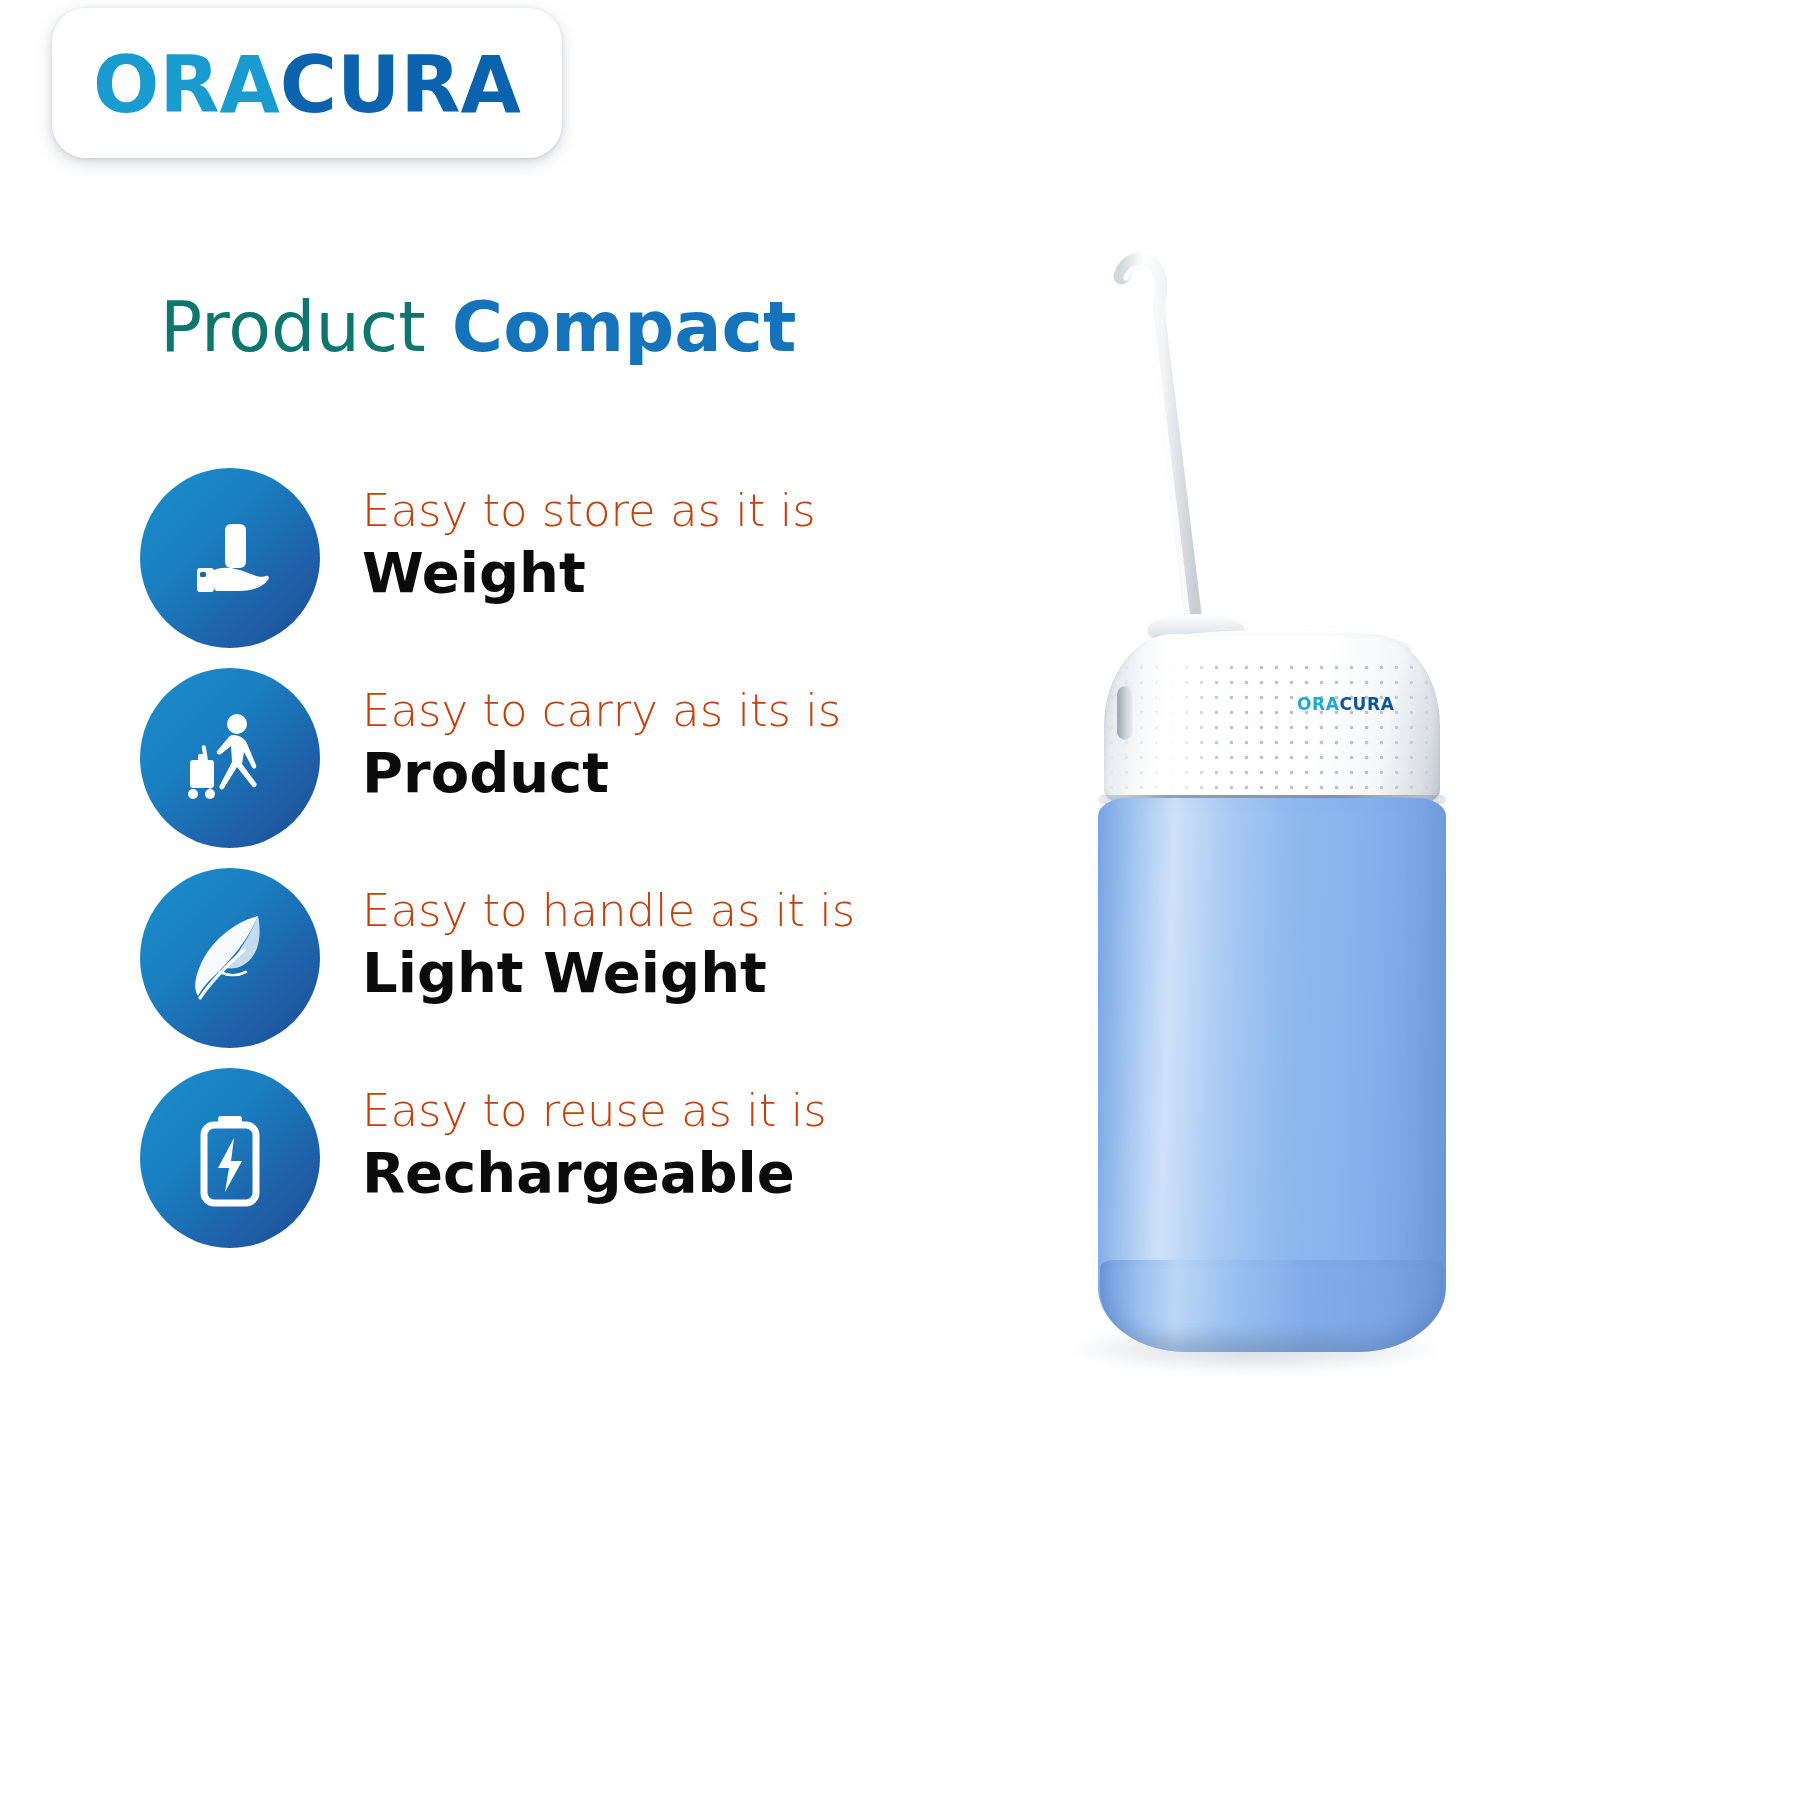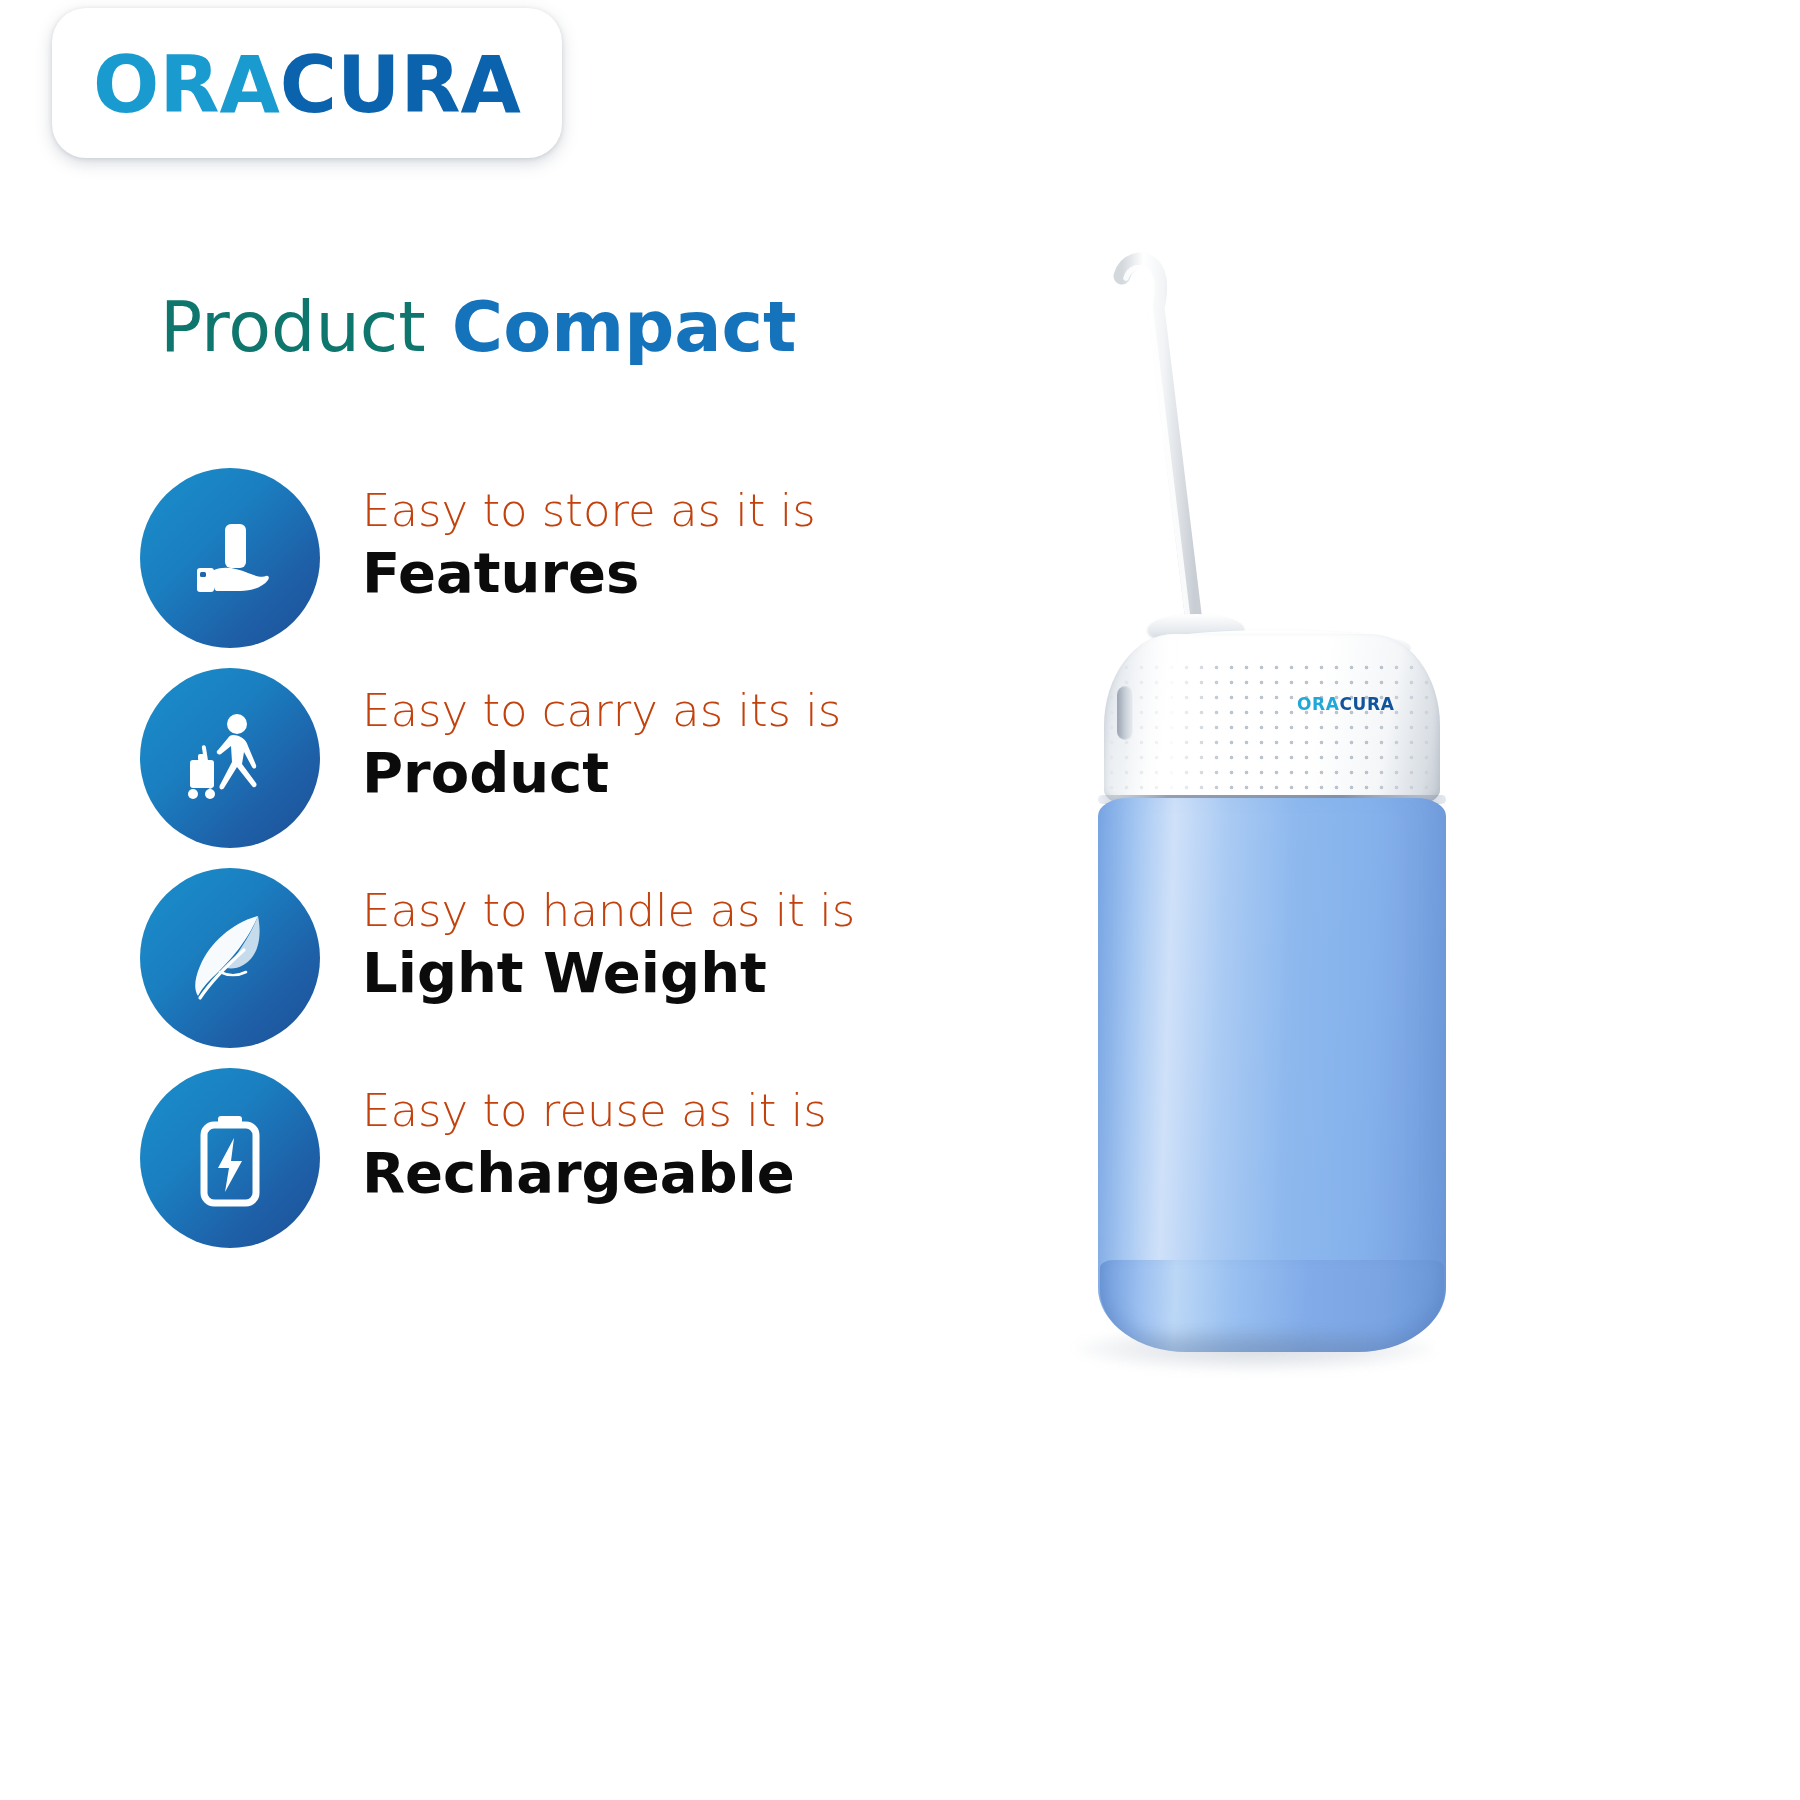--- a/index.html
+++ b/index.html
@@ -280,21 +280,21 @@
     <div class="feature-icon">
       <svg width="104" height="104" viewBox="0 0 104 104" aria-hidden="true">
         <rect x="47" y="18" width="21" height="44" rx="6" fill="#ffffff"></rect>
         <rect x="19" y="62" width="17" height="24" rx="3" fill="#ffffff"></rect>
         <rect x="22" y="66" width="6" height="5" rx="1.5" fill="#1e66ab"></rect>
         <path d="M36 64 C46 60, 58 62, 70 67 C78 70, 84 72, 88 70 C90 69, 92 71, 90 74 C85 81, 74 85, 62 85 L40 85 C37 85, 36 83, 36 80 Z" fill="#ffffff"></path>
       </svg>
     </div>
     <div class="feature-text">
       <div class="feature-lead">Easy to store as it is</div>
-      <div class="feature-strong">Features</div>
+      <div class="feature-strong">Weight</div>
     </div>
   </div>
 
   <div class="feature-row">
     <div class="feature-icon">
       <svg width="108" height="108" viewBox="0 0 108 108" aria-hidden="true">
         <circle cx="61" cy="20" r="10" fill="#ffffff"></circle>
         <path d="M57 31 C64 31, 70 35, 72 42 L80 61 C81 64, 78 66, 76 63 L68 48 L66 60 L80 79 C82 82, 78 85, 76 82 L61 63 L48 84 C46 87, 42 85, 44 81 L56 58 L55 42 L45 50 C42 52, 39 48, 42 46 L52 34 C53 32, 55 31, 57 31 Z" fill="#ffffff"></path>
         <rect x="14" y="56" width="24" height="28" rx="3" fill="#ffffff"></rect>
         <rect x="22" y="50" width="8" height="7" rx="2" fill="#ffffff"></rect>

